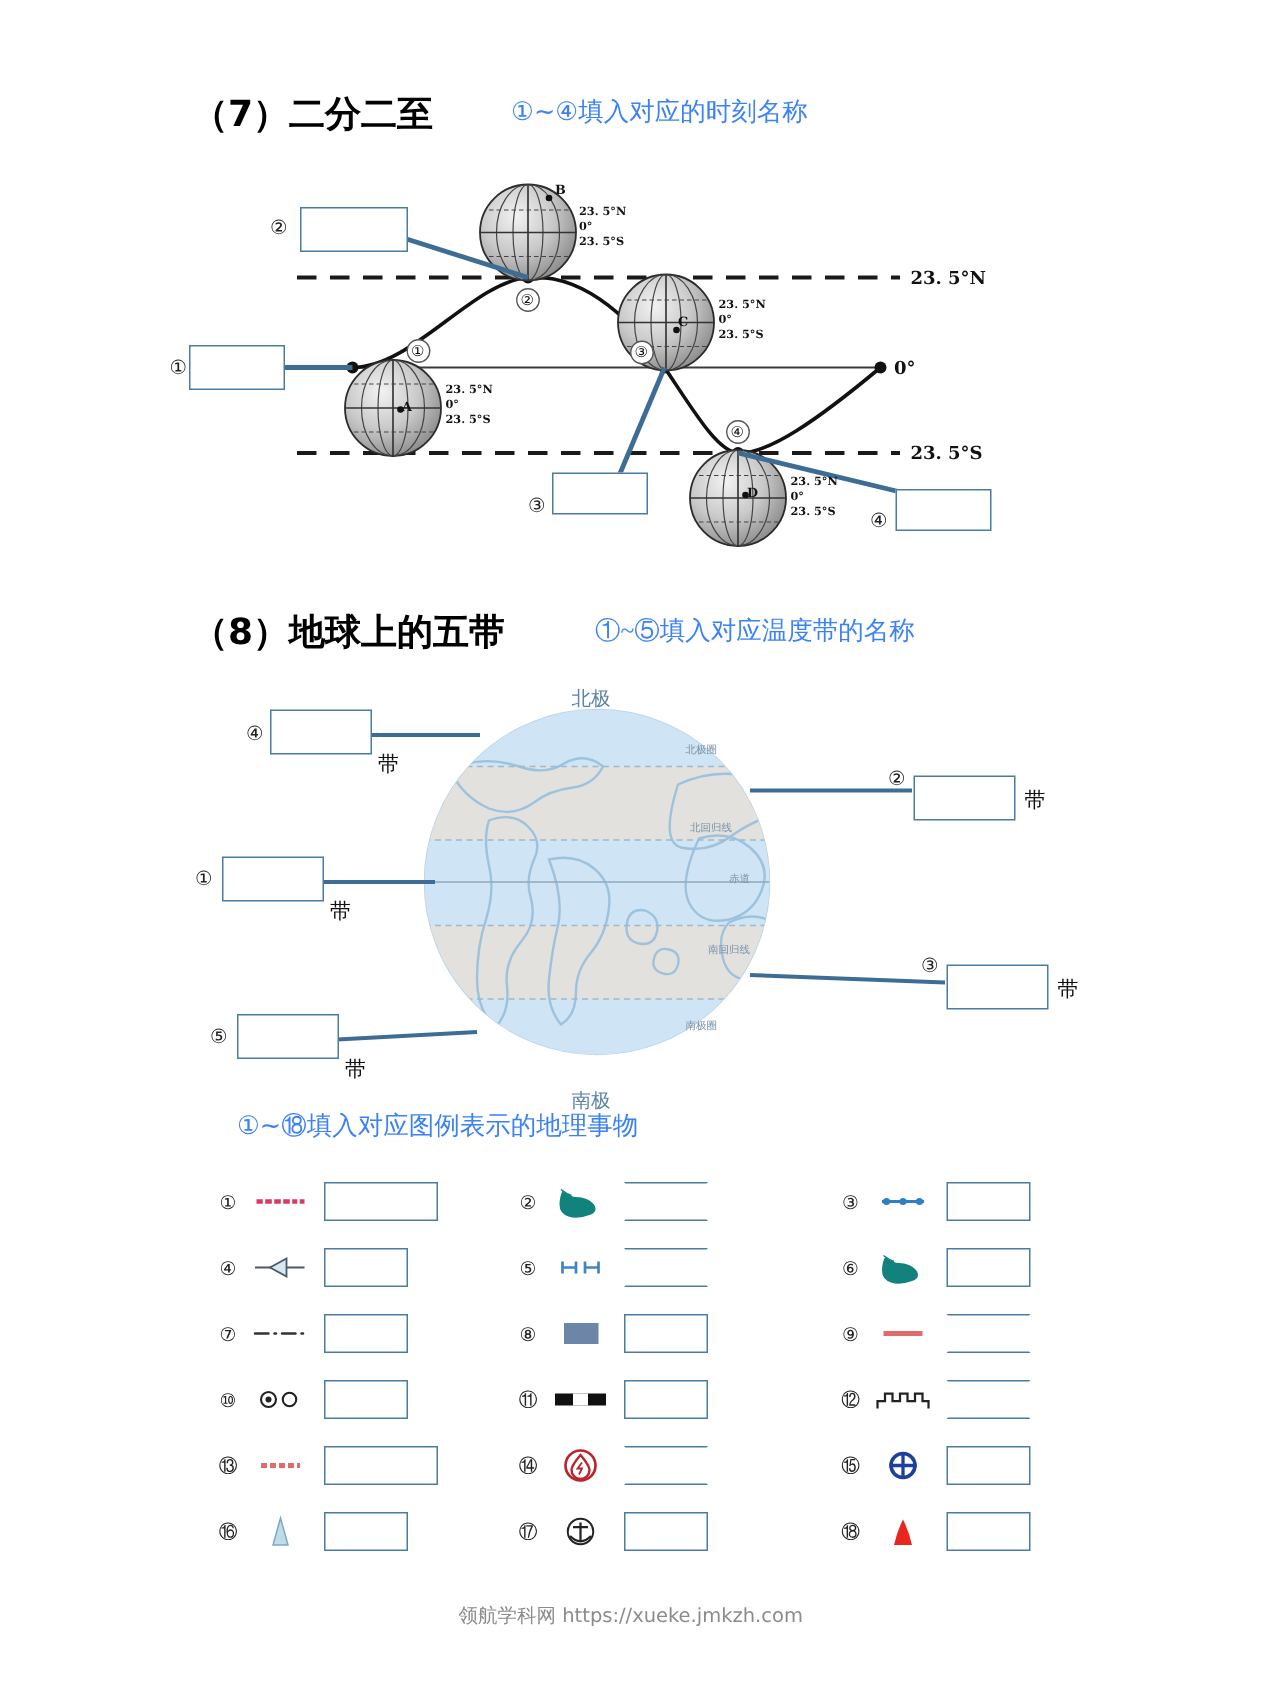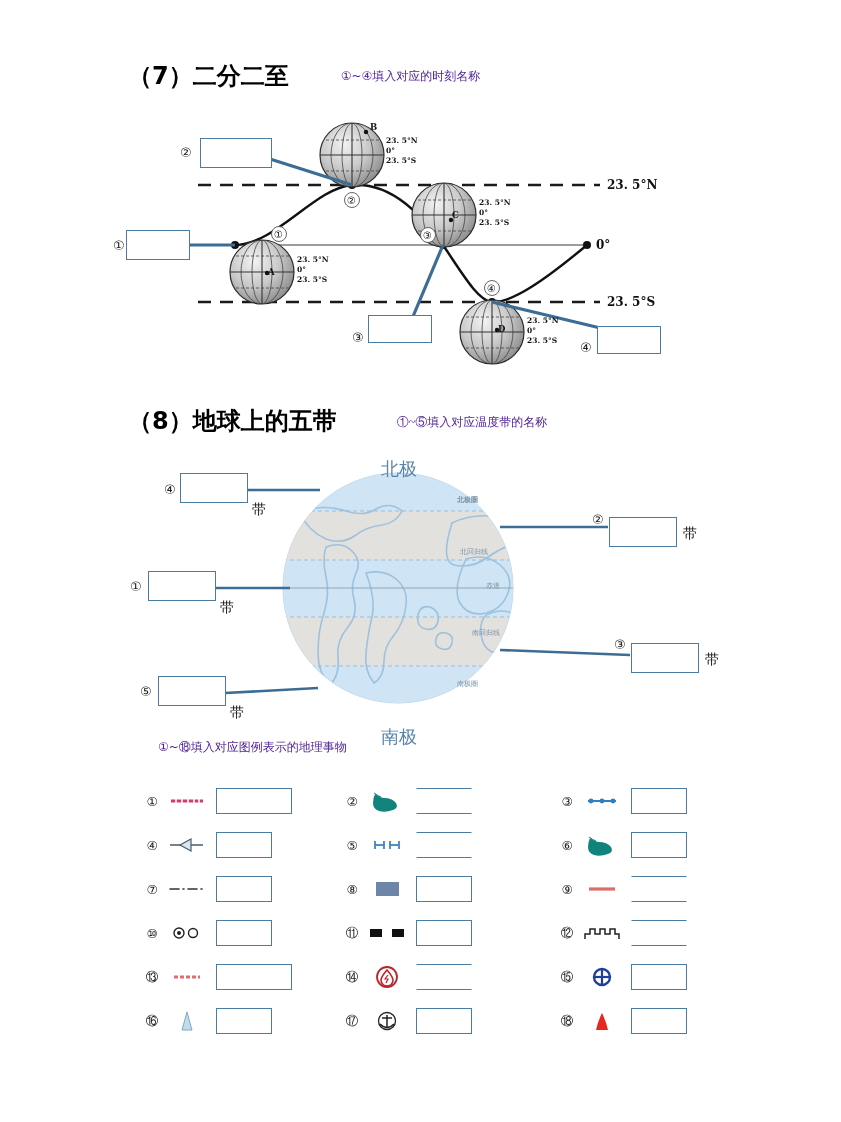--- a/index.html
+++ b/index.html
@@ -19,22 +19,22 @@
   .sec-title {
     font-family: "DejaVu Sans", sans-serif;
     font-weight: 800;
     font-size: 24px;
     letter-spacing: 0px;
     color: #000;
     white-space: nowrap;
   }
   .sec-note {
     font-family: "DejaVu Sans", sans-serif;
-    font-size: 12px;
-    color: #4c1d95;
+    font-size: 17px;
+    color: #3b82f6;
     white-space: nowrap;
   }
 
   
   .blank {
     position: absolute;
     border: 1.3px solid #4a7ba0;
     background: #fff;
   }
   .num {
@@ -76,21 +76,21 @@
     font-family: "DejaVu Sans", sans-serif;
     font-size: 10px;
     color: #111;
   }
 
   
   #d8 { position: absolute; left: 0; top: 455px; width: 841px; height: 290px; }
   .pole-lbl {
     position: absolute;
     font-family: "DejaVu Sans", sans-serif;
-    font-size: 18px;
+    font-size: 13px;
     color: #5a83a8;
     white-space: nowrap;
   }
   .zone-lbl {
     position: absolute;
     font-family: "DejaVu Sans", sans-serif;
     font-size: 7px;
     color: #7a93a8;
     white-space: nowrap;
   }
@@ -339,21 +339,21 @@
       <line x1="225" y1="238" x2="318" y2="233" stroke="#3d6d94" stroke-width="2.6"></line>
       <line x1="500" y1="72" x2="608" y2="72" stroke="#3d6d94" stroke-width="2.6"></line>
       <line x1="500" y1="195" x2="630" y2="200" stroke="#3d6d94" stroke-width="2.6"></line>
     </svg>
 
     
     <span class="pole-lbl" style="left:381px; top:2px;">北极</span>
     <span class="pole-lbl" style="left:381px; top:258px;margin-top:12px;">南极</span>
 
     
-    <span class="zone-lbl" style="left:457px; top:40px;font-weight:bold;">北极圈</span>
+    <span class="zone-lbl" style="left:457px; top:40px;">北极圈</span>
     <span class="zone-lbl" style="left:460px; top:92px;">北回归线</span>
     <span class="zone-lbl" style="left:486px; top:126px;">赤道</span>
     <span class="zone-lbl" style="left:472px; top:173px;text-align:center;">南回归线</span>
     <span class="zone-lbl" style="left:457px; top:224px;">南极圈</span>
 
     
     <span class="num" style="left:164px; top:28px;">④</span>
     <div class="blank" style="left:180px; top:18px; width:68px; height:30px;"></div>
     <span class="unit" style="left:252px; top:46px;">带</span>
 
@@ -578,13 +578,14 @@
         <span class="lg-num">⑱</span>
         <span class="lg-sym">
           <svg width="44" height="24" viewBox="0 0 44 24">
             <path d="M22 4 q4 8 6 17 h-12 q2 -9 6 -17 z" fill="#e8261f"></path>
           </svg>
         </span>
         <div class="lg-box"></div>
       </div>
     </div>
 
+  <div class="footer">领航学科网 https://xueke.jmkzh.com</div>
 </div>
 
 </body></html>

